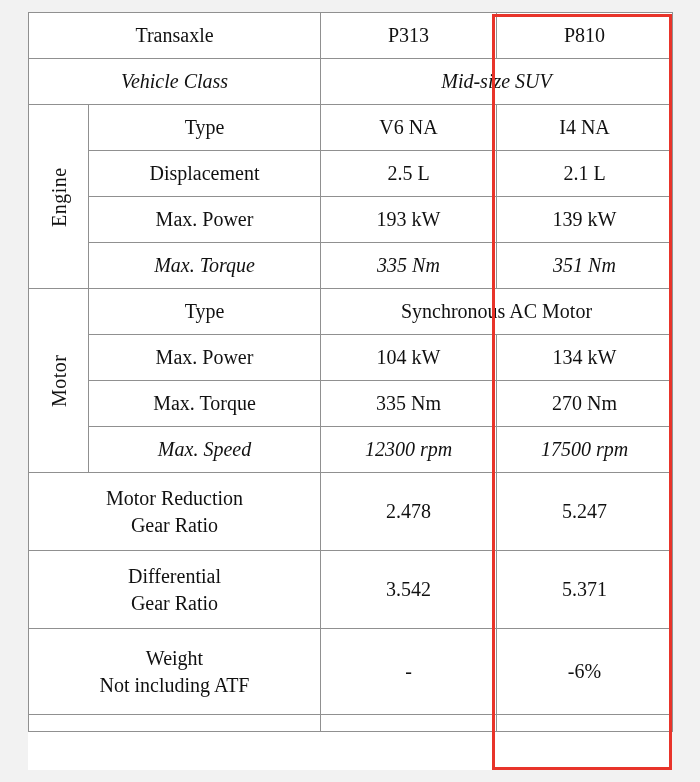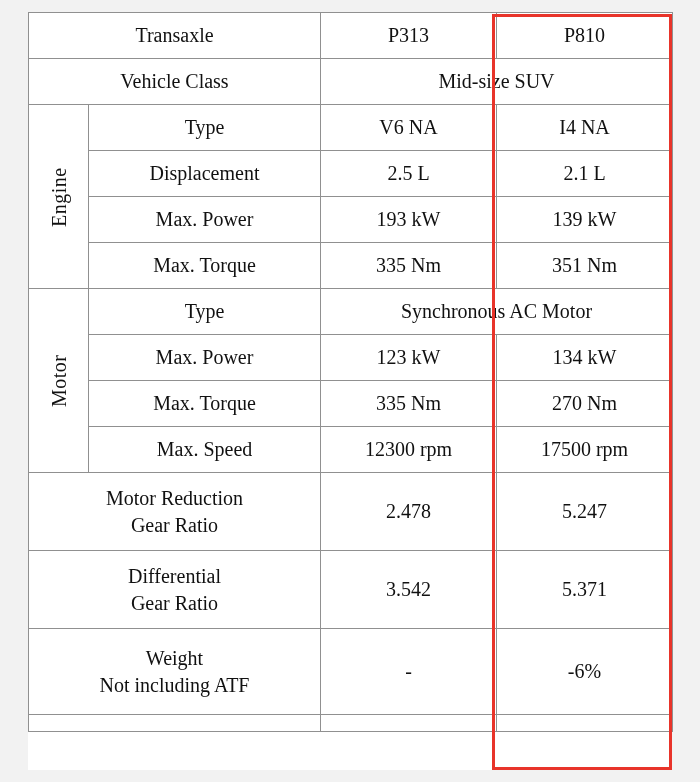--- a/index.html
+++ b/index.html
@@ -47,21 +47,21 @@
     color: #111111;
   }
   
   col.c-group { width: 60px; }
   col.c-label { width: 232px; }
   col.c-p313  { width: 176px; }
   col.c-p810  { width: 176px; }
 
   
   .tb-top td { border-top: 4px solid #000000; }
-  .tb-bot td { border-bottom: 4px solid #000000; }
+  .tb-bot td { border-bottom: 4px solid #000000; font-style: italic; }
 
   .row-h { height: 46px; margin-top: 7px; }
   .row-m { height: 46px; }
   .row-tall { height: 78px; margin-left: 42px; }
   .row-xtall { height: 86px; }
 
   .group-cell {
     writing-mode: vertical-rl;
     transform: rotate(180deg);
     font-size: 20px;
@@ -134,21 +134,21 @@
           <td>351 Nm</td>
         </tr>
 
         <tr class="row-m tb-top">
           <td rowspan="4" class="group-cell">Motor</td>
           <td>Type</td>
           <td colspan="2">Synchronous AC Motor</td>
         </tr>
         <tr class="row-m">
           <td>Max. Power</td>
-          <td>123 kW</td>
+          <td>104 kW</td>
           <td>134 kW</td>
         </tr>
         <tr class="row-m">
           <td>Max. Torque</td>
           <td>335 Nm</td>
           <td>270 Nm</td>
         </tr>
         <tr class="row-m tb-bot">
           <td>Max. Speed</td>
           <td>12300 rpm</td>

